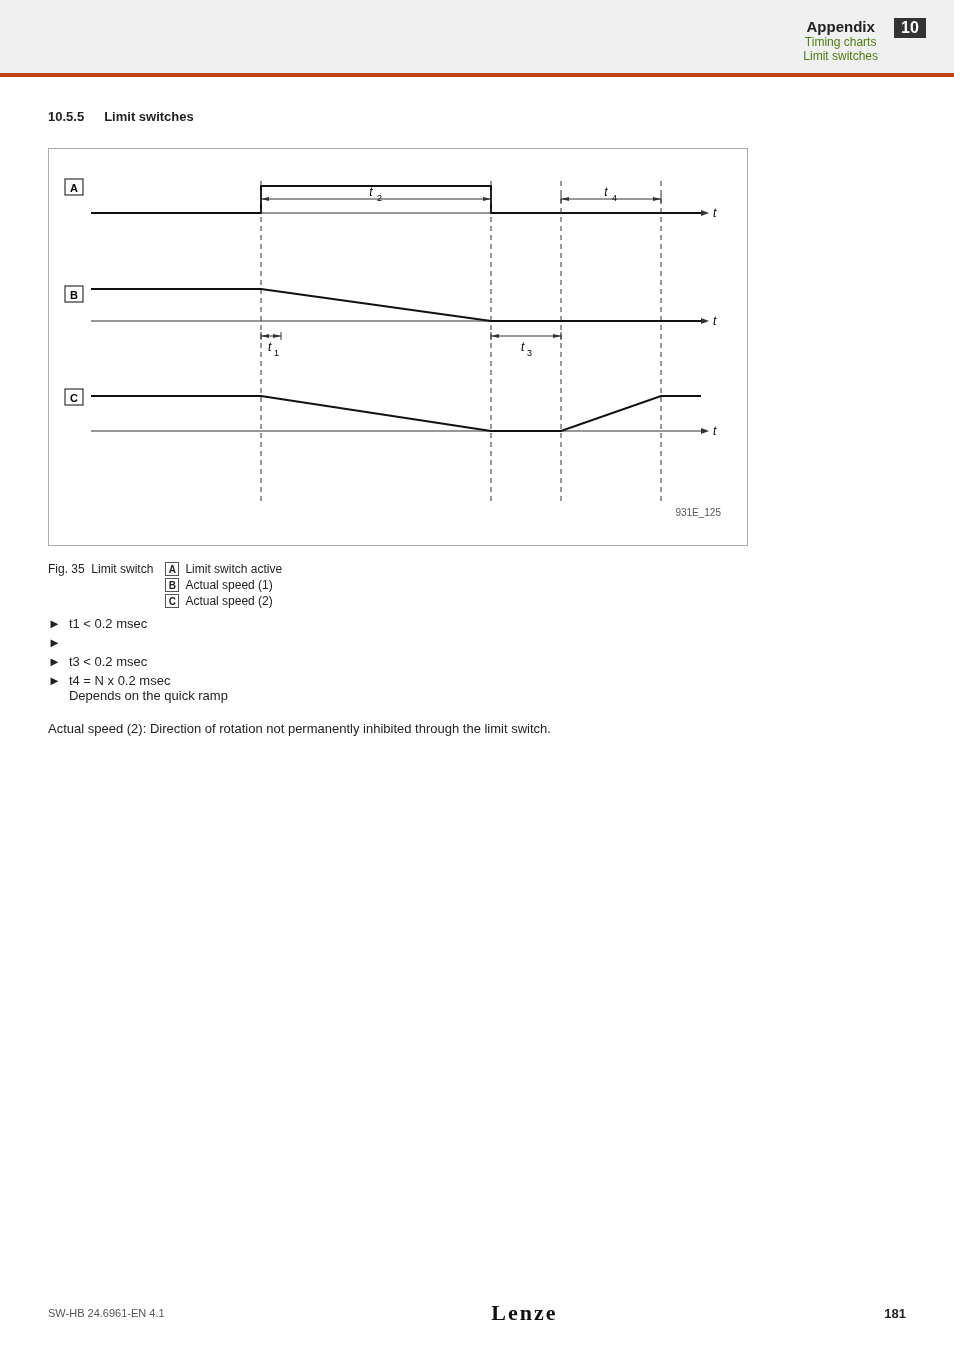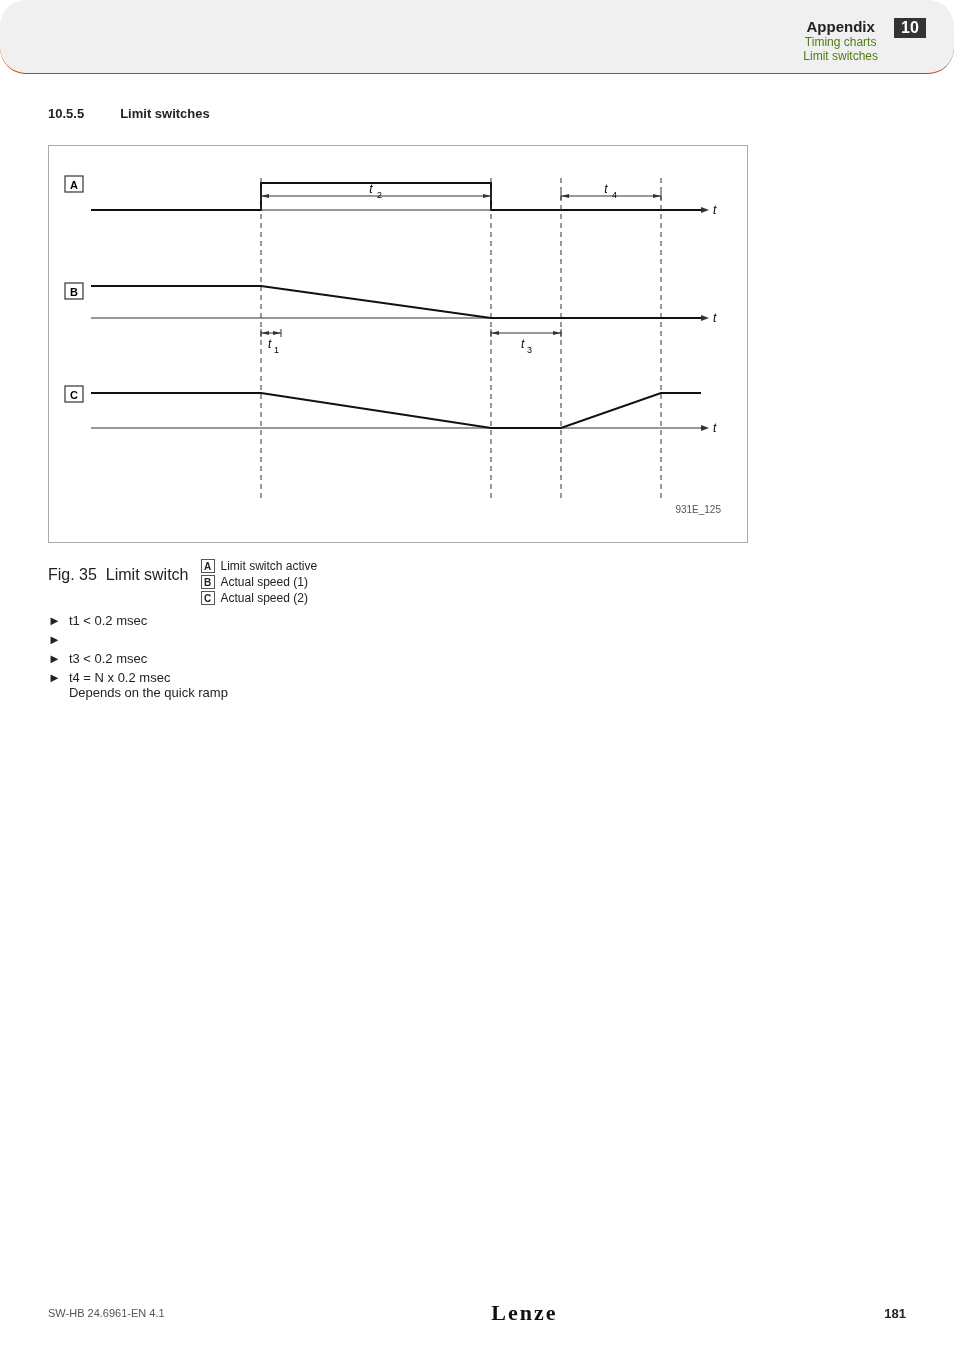--- a/index.html
+++ b/index.html
@@ -12,23 +12,22 @@
       color: #222;
       position: relative;
     }
 
     
     .header {
       display: flex;
       justify-content: flex-end;
       align-items: flex-start;
       padding: 18px 28px 10px 28px;
-      border-bottom: 1px solid #c2410c;
+      border-bottom: 4px solid #c2410c;
       background: #f0f0f0;
-      border-radius: 26px;
     }
     .header-text {
       text-align: center;
       margin-right: 16px;
     }
     .header-title {
       font-weight: bold;
       font-size: 15px;
     }
     .header-sub {
@@ -48,21 +47,21 @@
     }
 
     
     .content {
       padding: 32px 48px 32px 48px;
     }
 
     
     .section-heading {
       display: flex;
-      gap: 36px;
+      gap: 20px;
       margin-bottom: 24px;
     }
     .section-number {
       font-weight: bold;
       font-size: 13px;
       white-space: nowrap;
     }
     .section-title {
       font-weight: bold;
       font-size: 13px;
@@ -84,23 +83,22 @@
 
     
     .fig-caption {
       display: flex;
       gap: 12px;
       margin-bottom: 8px;
       font-size: 12px;
       align-items: flex-start;
     }
     .fig-label {
-      font-size: 16px;
+      font-size: 12px;
       white-space: nowrap;
-      margin-top: 7px;
     }
     .fig-items {
       display: flex;
       flex-direction: column;
       gap: 2px;
     }
     .fig-item {
       display: flex;
       align-items: center;
       gap: 6px;
@@ -311,20 +309,21 @@
     </li>
     <li>
       <span class="bullet-arrow">►</span>
       <div class="bullet-content">
         <span>t4 = N x 0.2 msec</span>
         <span class="bullet-sub">Depends on the quick ramp</span>
       </div>
     </li>
   </ul>
 
+  <p class="para">Actual speed (2): Direction of rotation not permanently inhibited through the limit switch.</p>
 
 </div>
 
 <div class="footer">
   <span class="footer-left">SW-HB 24.6961-EN   4.1</span>
   <span class="footer-logo">Lenze</span>
   <span class="footer-page">181</span>
 </div>
 
 </body></html>

